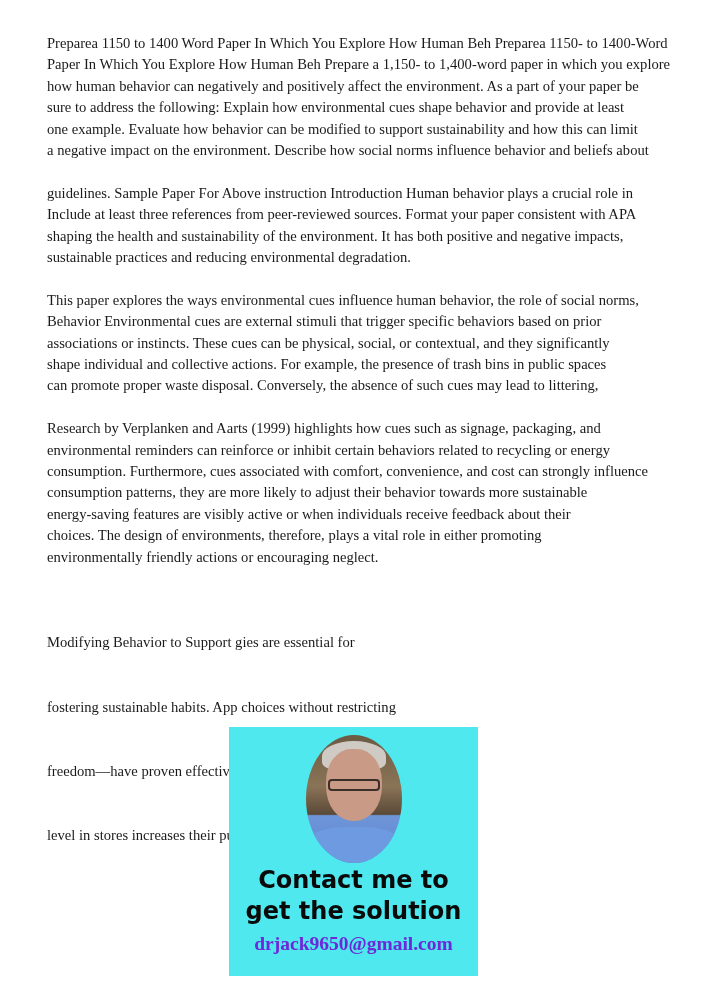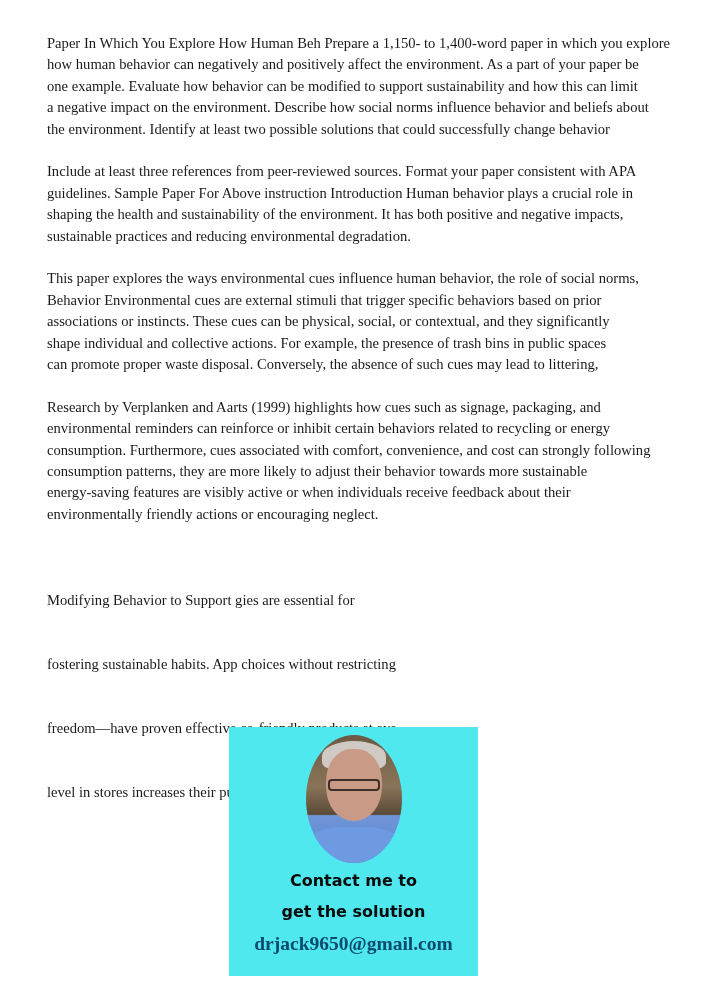--- a/index.html
+++ b/index.html
@@ -32,58 +32,60 @@
       position: absolute; left: 22px; top: 44px; width: 52px; height: 12px;
       border: 2px solid #3b2f2a; border-radius: 4px; box-sizing: border-box;
     }
     .avatar .shirt {
       position: absolute; left: 0; top: 92px; width: 96px; height: 40px;
       background: #6d9ae0; border-radius: 40% 40% 0 0;
     }
     .promo-title {
       position: absolute; left: 0; top: 138px; width: 249px; text-align: center;
       font-family: "DejaVu Sans", "Liberation Sans", sans-serif; font-weight: bold;
-      font-size: 16px; line-height: 31px; color: #0a0a0a;
+      font-size: 24px; line-height: 31px; color: #0a0a0a;
     }
     .promo-email {
       position: absolute; left: 0; top: 204px; width: 249px; text-align: center;
       font-family: "Liberation Serif", "DejaVu Serif", serif; font-weight: bold;
-      font-size: 19.5px; line-height: 26px; color: #0c4a6e;
+      font-size: 19.5px; line-height: 26px; color: #6d28d9;
     }
   </style>
 </head>
 <body>
 
 <div class="page">
   <p class="para">
+    <span class="line">Preparea 1150 to 1400 Word Paper In Which You Explore How Human Beh Preparea 1150- to 1400-Word</span>
     <span class="line">Paper In Which You Explore How Human Beh Prepare a 1,150- to 1,400-word paper in which you explore</span>
     <span class="line">how human behavior can negatively and positively affect the environment. As a part of your paper be</span>
+    <span class="line">sure to address the following: Explain how environmental cues shape behavior and provide at least</span>
     <span class="line">one example. Evaluate how behavior can be modified to support sustainability and how this can limit</span>
     <span class="line">a negative impact on the environment. Describe how social norms influence behavior and beliefs about</span>
-    <span class="line">the environment. Identify at least two possible solutions that could successfully change behavior</span>
   </p>
   <p class="para">
+    <span class="line">guidelines. Sample Paper For Above instruction Introduction Human behavior plays a crucial role in</span>
     <span class="line">Include at least three references from peer-reviewed sources. Format your paper consistent with APA</span>
-    <span class="line">guidelines. Sample Paper For Above instruction Introduction Human behavior plays a crucial role in</span>
     <span class="line">shaping the health and sustainability of the environment. It has both positive and negative impacts,</span>
     <span class="line">sustainable practices and reducing environmental degradation.</span>
   </p>
   <p class="para">
     <span class="line">This paper explores the ways environmental cues influence human behavior, the role of social norms,</span>
     <span class="line">Behavior Environmental cues are external stimuli that trigger specific behaviors based on prior</span>
     <span class="line">associations or instincts. These cues can be physical, social, or contextual, and they significantly</span>
     <span class="line">shape individual and collective actions. For example, the presence of trash bins in public spaces</span>
     <span class="line">can promote proper waste disposal. Conversely, the absence of such cues may lead to littering,</span>
   </p>
   <p class="para">
     <span class="line">Research by Verplanken and Aarts (1999) highlights how cues such as signage, packaging, and</span>
     <span class="line">environmental reminders can reinforce or inhibit certain behaviors related to recycling or energy</span>
-    <span class="line">consumption. Furthermore, cues associated with comfort, convenience, and cost can strongly following</span>
+    <span class="line">consumption. Furthermore, cues associated with comfort, convenience, and cost can strongly influence</span>
     <span class="line">consumption patterns, they are more likely to adjust their behavior towards more sustainable</span>
     <span class="line">energy-saving features are visibly active or when individuals receive feedback about their</span>
+    <span class="line">choices. The design of environments, therefore, plays a vital role in either promoting</span>
     <span class="line">environmentally friendly actions or encouraging neglect.</span>
   </p>
   <p class="para" style="white-space: pre;">
     <span class="line">Modifying Behavior to Support                                                          gies are essential for</span>
     <span class="line">fostering sustainable habits. App                                                      choices without restricting</span>
     <span class="line">freedom—have proven effective                                                      co-friendly products at eye</span>
     <span class="line">level in stores increases their pu                                                    er consumption (Thaler &amp;</span>
     
     
     

